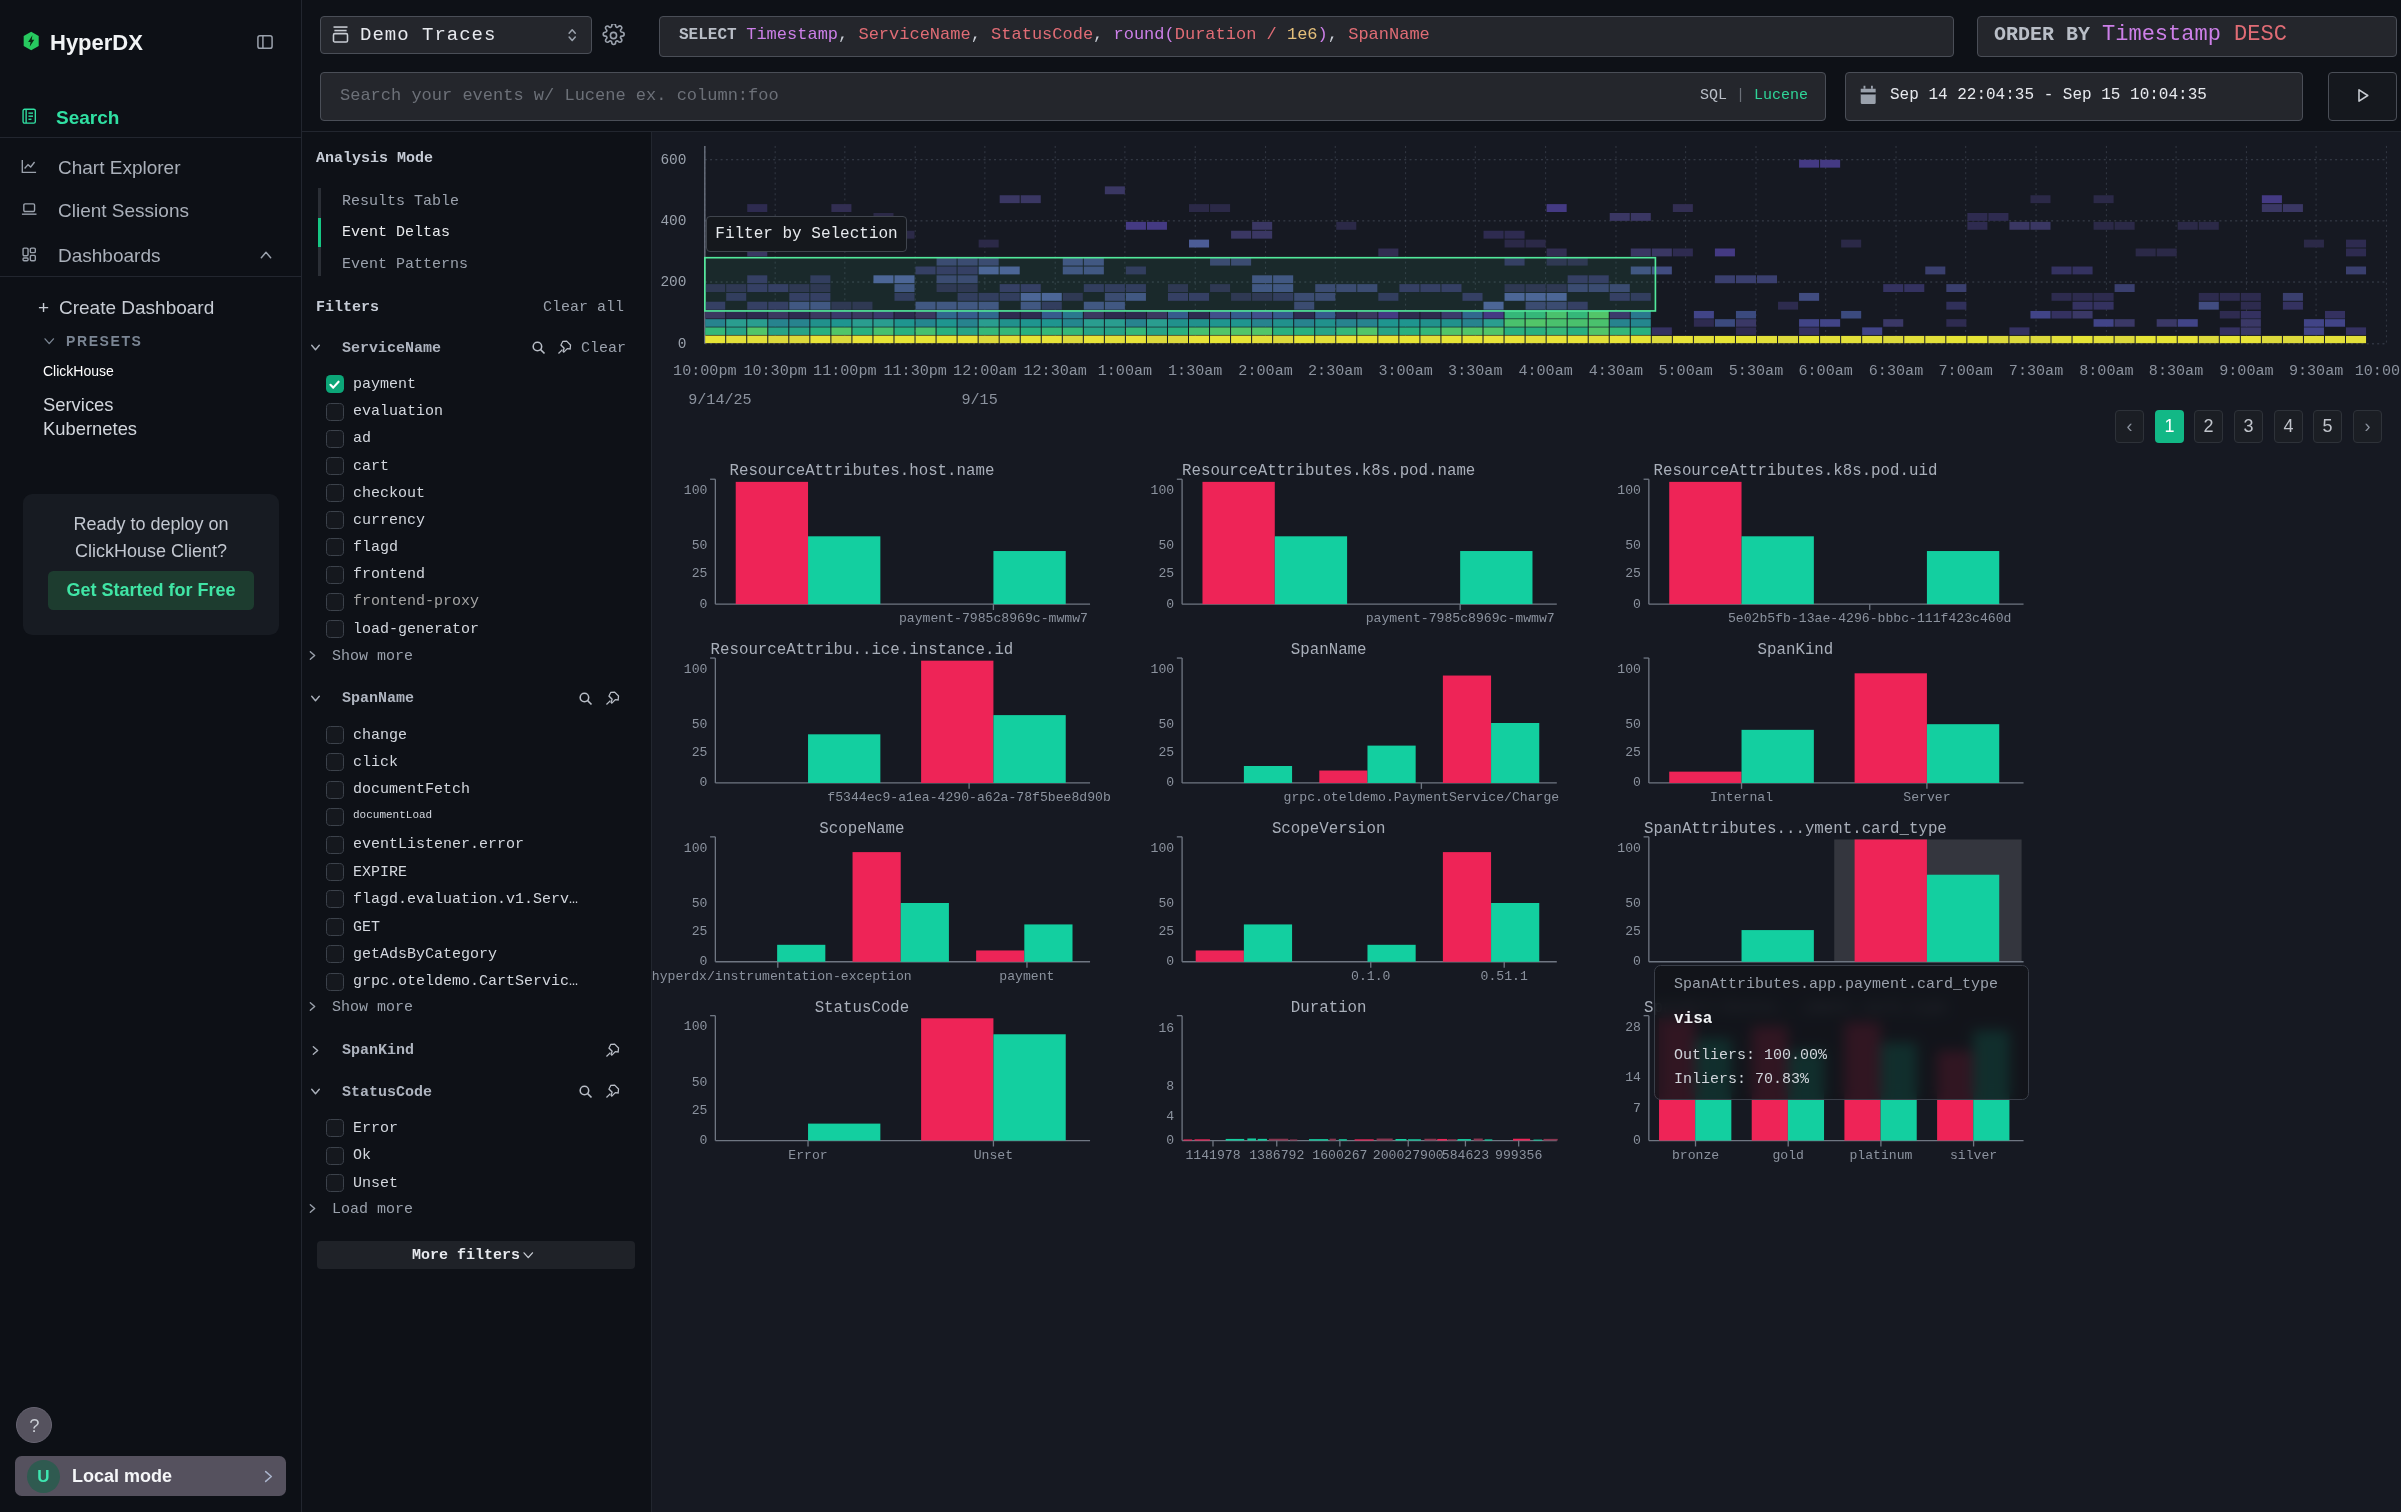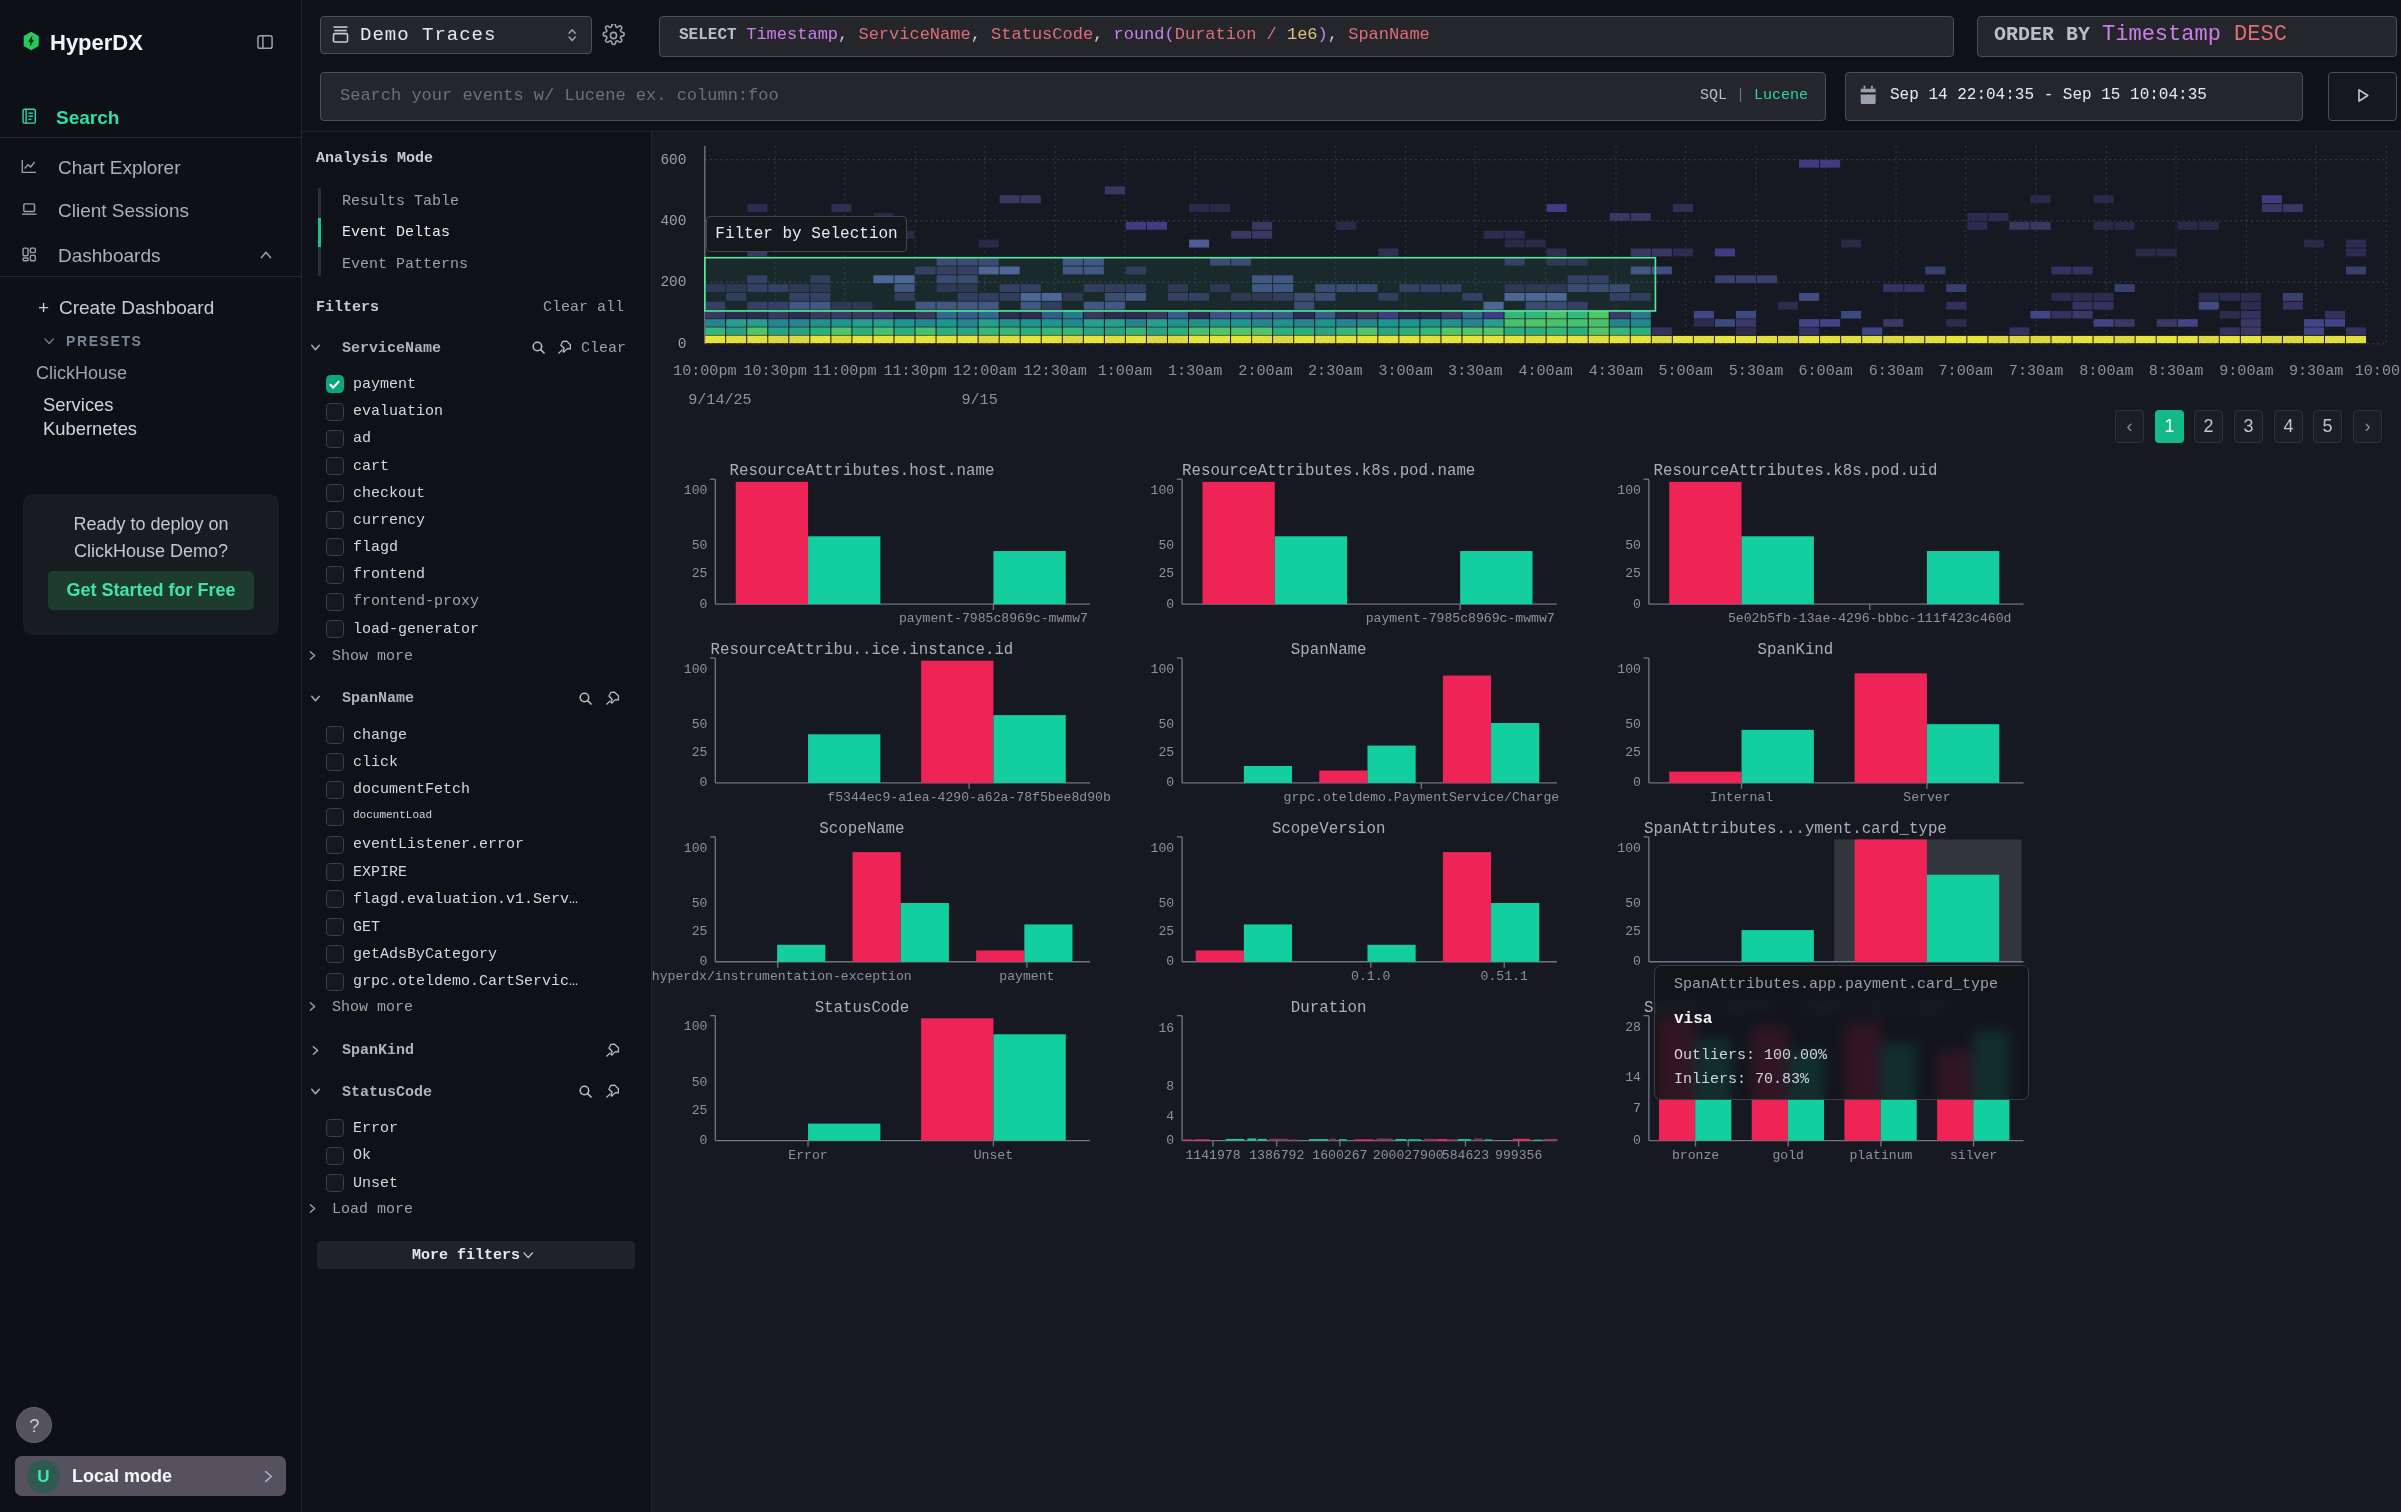--- a/index.html
+++ b/index.html
@@ -783,26 +783,26 @@
 <svg style="position:absolute;left:258px;top:247px;transform:rotate(-90deg)" width="16" height="16" viewBox="0 0 24 24" fill="none" stroke="#9aa1ac" stroke-width="2.2" stroke-linecap="round" stroke-linejoin="round">
 <polyline points="8,5 16,12 8,19"></polyline>
     </svg>
 <div style="position:absolute;left:0;top:276px;width:301px;height:1.3px;background:#22262f;"></div>
 <div class="sans" style="left:38px;top:297px;font-size:19px;color:#c7ccd4;">+</div>
 <div class="sans" style="left:59px;top:297px;font-size:19px;color:#c7ccd4;">Create Dashboard</div>
 <svg style="position:absolute;left:42px;top:334px;transform:rotate(90deg)" width="14.5" height="14.5" viewBox="0 0 24 24" fill="none" stroke="#7b8694" stroke-width="2.2" stroke-linecap="round" stroke-linejoin="round">
 <polyline points="8,5 16,12 8,19"></polyline>
     </svg>
 <div class="sans" style="left:66px;top:333px;font-size:14px;font-weight:600;letter-spacing:1.6px;color:#7b8694;">PRESETS</div>
-<div class="sans" style="left:36px;top:363px;font-size:18px;color:#a3a3a3;">ClickHouse</div>
+<div class="sans" style="left:43px;top:363px;font-size:14px;color:#ffffff;">ClickHouse</div>
 <div class="sans" style="left:43px;top:394px;font-size:18.4px;color:#d3d7dd;">Services</div>
 <div class="sans" style="left:43px;top:418px;font-size:18.4px;color:#d3d7dd;">Kubernetes</div>
 <div style="position:absolute;left:23px;top:494px;width:256px;height:141px;background:#171b22;border-radius:9.2px;"></div>
 <div class="sans" style="left:23px;top:514px;width:256px;text-align:center;font-size:18px;color:#c2c7d0;">Ready to deploy on</div>
-<div class="sans" style="left:23px;top:541px;width:256px;text-align:center;font-size:18px;color:#c2c7d0;">ClickHouse Demo?</div>
+<div class="sans" style="left:23px;top:541px;width:256px;text-align:center;font-size:18px;color:#c2c7d0;">ClickHouse Client?</div>
 <div class="sans" style="left:48px;top:571px;width:206px;height:39px;background:#1d3c2f;border-radius:5.3px;font-size:18px;font-weight:700;color:#40e5a5;display:flex;align-items:center;justify-content:center;">Get Started for Free</div>
 <div style="position:absolute;left:16.4px;top:1407px;width:36px;height:36px;border-radius:50%;background:#55525e;border:1.3px solid #676472;box-sizing:border-box;"></div>
 <div class="sans" style="left:16.4px;top:1415px;width:36px;text-align:center;font-size:18.4px;color:#c9cdd4;">?</div>
 <div style="position:absolute;left:15px;top:1456px;width:271px;height:40px;background:#55515e;border-radius:6.6px;"></div>
 <div style="position:absolute;left:27px;top:1460px;width:33px;height:33px;border-radius:50%;background:#2f5a50;"></div>
 <div class="sans" style="left:27px;top:1467px;width:33px;text-align:center;font-size:17px;font-weight:700;color:#3ee6b0;">U</div>
 <div class="sans" style="left:72px;top:1466px;font-size:18px;font-weight:700;color:#f5f6f8;">Local mode</div>
 <svg style="position:absolute;left:260px;top:1468px;transform:rotate(0deg)" width="17" height="17" viewBox="0 0 24 24" fill="none" stroke="#aab4cc" stroke-width="2.2" stroke-linecap="round" stroke-linejoin="round">
 <polyline points="8,5 16,12 8,19"></polyline>
     </svg>

